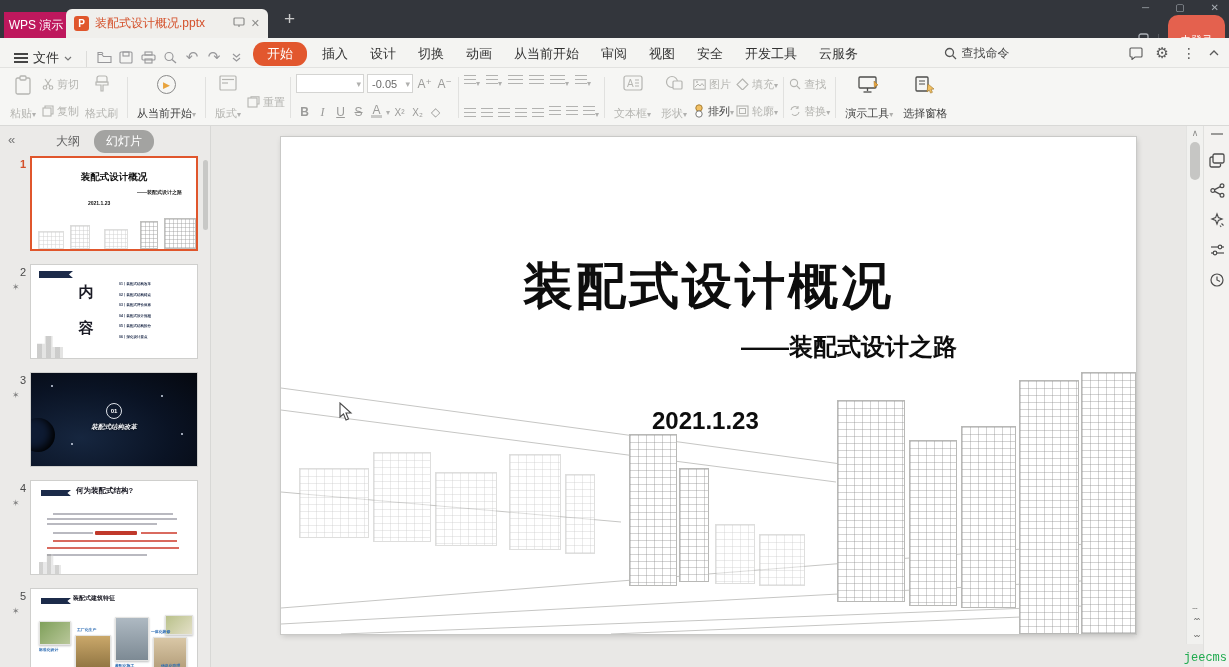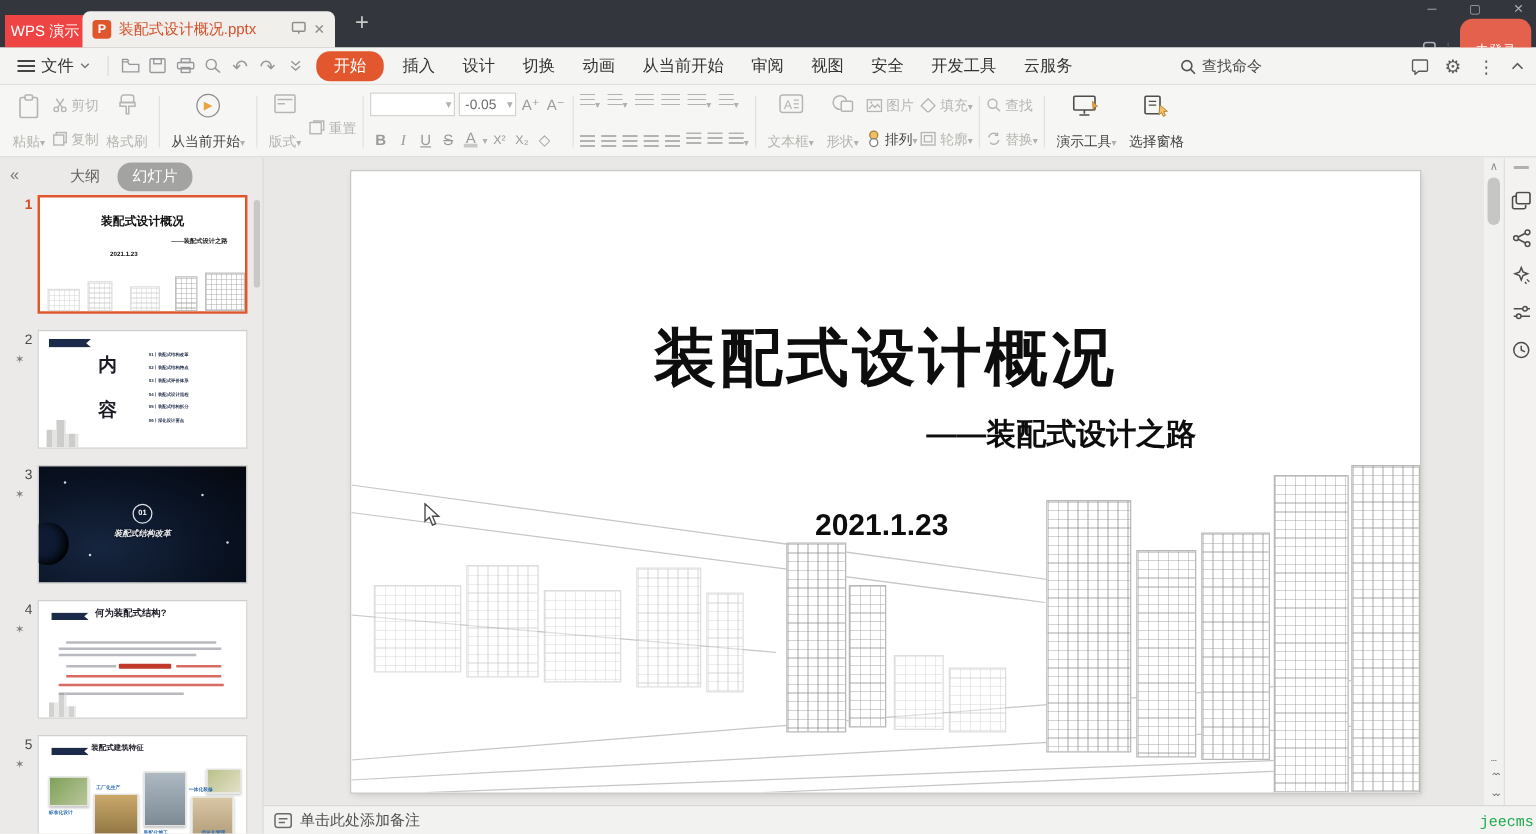--- a/index.html
+++ b/index.html
@@ -2,39 +2,39 @@
 <html><head>
 <meta charset="utf-8">
 <style>
   * { margin:0; padding:0; box-sizing:border-box; }
   html,body { width:1229px; height:667px; overflow:hidden; }
   body { font-family:"Liberation Sans","DejaVu Sans",sans-serif; font-size:12px; color:#3f3f3f; }
   #app { position:relative; width:1229px; height:667px; background:#e9e8e6; overflow:hidden; }
 
   
   .titlebar { position:absolute; left:0; top:0; width:100%; height:38px; background:#33363c; }
-  .wps-tab { position:absolute; left:4px; top:12px; width:64px; height:26px; background:#ef4444; color:#fff;
+  .wps-tab { position:absolute; left:4px; top:12px; width:64px; height:26px; background:#be185d; color:#fff;
              display:flex; align-items:center; justify-content:center; font-size:12px; cursor:pointer; }
   .doc-tab { position:absolute; left:66px; top:9px; width:202px; height:29px; background:#f0efec;
              border-radius:6px 6px 0 0; display:flex; align-items:center; padding:0 8px; gap:6px; }
   .ppt-ic { width:15px; height:15px; background:#e0562c; border-radius:3px; color:#fff; font-weight:bold;
             font-size:10px; display:flex; align-items:center; justify-content:center; flex:none; }
   .doc-title { color:#d4502a; font-size:12px; white-space:nowrap; overflow:hidden; flex:1; }
   .tab-mini { color:#8d8d8b; font-size:11px; flex:none; cursor:pointer; }
   .new-tab { position:absolute; left:284px; top:8px; color:#c9c9c9; font-size:19px; cursor:pointer; }
   .winctrl { position:absolute; right:4px; top:0; display:flex; gap:14px; color:#a8adb3; font-size:10px; }
   .winctrl span { padding:2px 6px; cursor:pointer; }
   .tb-right { position:absolute; right:4px; top:15px; display:flex; align-items:center; gap:9px; }
   .phone-ic svg { display:block; }
   .tb-sep { width:1px; height:14px; background:#55585e; }
   .login-pill { background:#e4614e; color:#fff; font-size:11px; padding:18px 12px; border-radius:10px; cursor:pointer; }
 
   
   .menubar { position:absolute; left:0; top:38px; width:100%; height:30px; background:#f4f4f2;
-             border-bottom:1px solid #e2e2e0; display:flex; align-items:center; }
+             border-bottom:1px solid #e2e2e0; display:flex; align-items:flex-end; }
   .file-btn { display:flex; align-items:center; gap:5px; padding:0 8px 0 14px; color:#333; font-size:13px; cursor:pointer; }
   .burger { width:14px; height:10px; background:repeating-linear-gradient(to bottom,#454545 0 2px,transparent 2px 4px); }
   .msep { width:1px; height:16px; background:#dcdcda; margin:0 6px; }
   .qa-ic { width:22px; height:20px; display:flex; align-items:center; justify-content:center; color:#97979a; cursor:pointer; }
   .qa-ic svg { display:block; }
   .menu-tabs { display:flex; align-items:center; margin-left:6px; }
   .mtab { padding:4px 11px; color:#333; font-size:13px; cursor:pointer; white-space:nowrap;font-family:Liberation Serif, serif; }
   .mtab.active { background:#e2572e; color:#fff; border-radius:11px; padding:3px 14px; margin-right:4px; }
   .menu-right { position:absolute; right:10px; top:0; height:30px; display:flex; align-items:center; gap:13px; }
   .search-cmd { display:flex; align-items:center; gap:5px; color:#4a4a4a; font-size:12px; cursor:pointer; margin-right:106px; }
@@ -681,23 +681,15 @@
         </svg>
     </div>
     <div class="rail-ic">
       <svg width="16" height="16" viewBox="0 0 16 16">
           <circle cx="8" cy="8" r="6" fill="none" stroke="#4c4c4c" stroke-width="1.2"></circle>
           <polyline points="8,4.5 8,8 11,9.5" fill="none" stroke="#4c4c4c" stroke-width="1.2"></polyline>
         </svg>
     </div>
   </div>
 
-  <div class="notesbar">
-    <svg width="15" height="13" viewBox="0 0 15 13">
-        <rect x="1" y="1" width="13" height="11" rx="2" fill="none" stroke="#6a6a68" stroke-width="1.2"></rect>
-        <line x1="4" y1="5" x2="11" y2="5" stroke="#6a6a68" stroke-width="1.1"></line>
-        <line x1="4" y1="8" x2="9" y2="8" stroke="#6a6a68" stroke-width="1.1"></line>
-      </svg>
-    <span>单击此处添加备注</span>
-  </div>
 
   <div class="watermark">jeecms</div>
 </div>
 
 </body></html>

